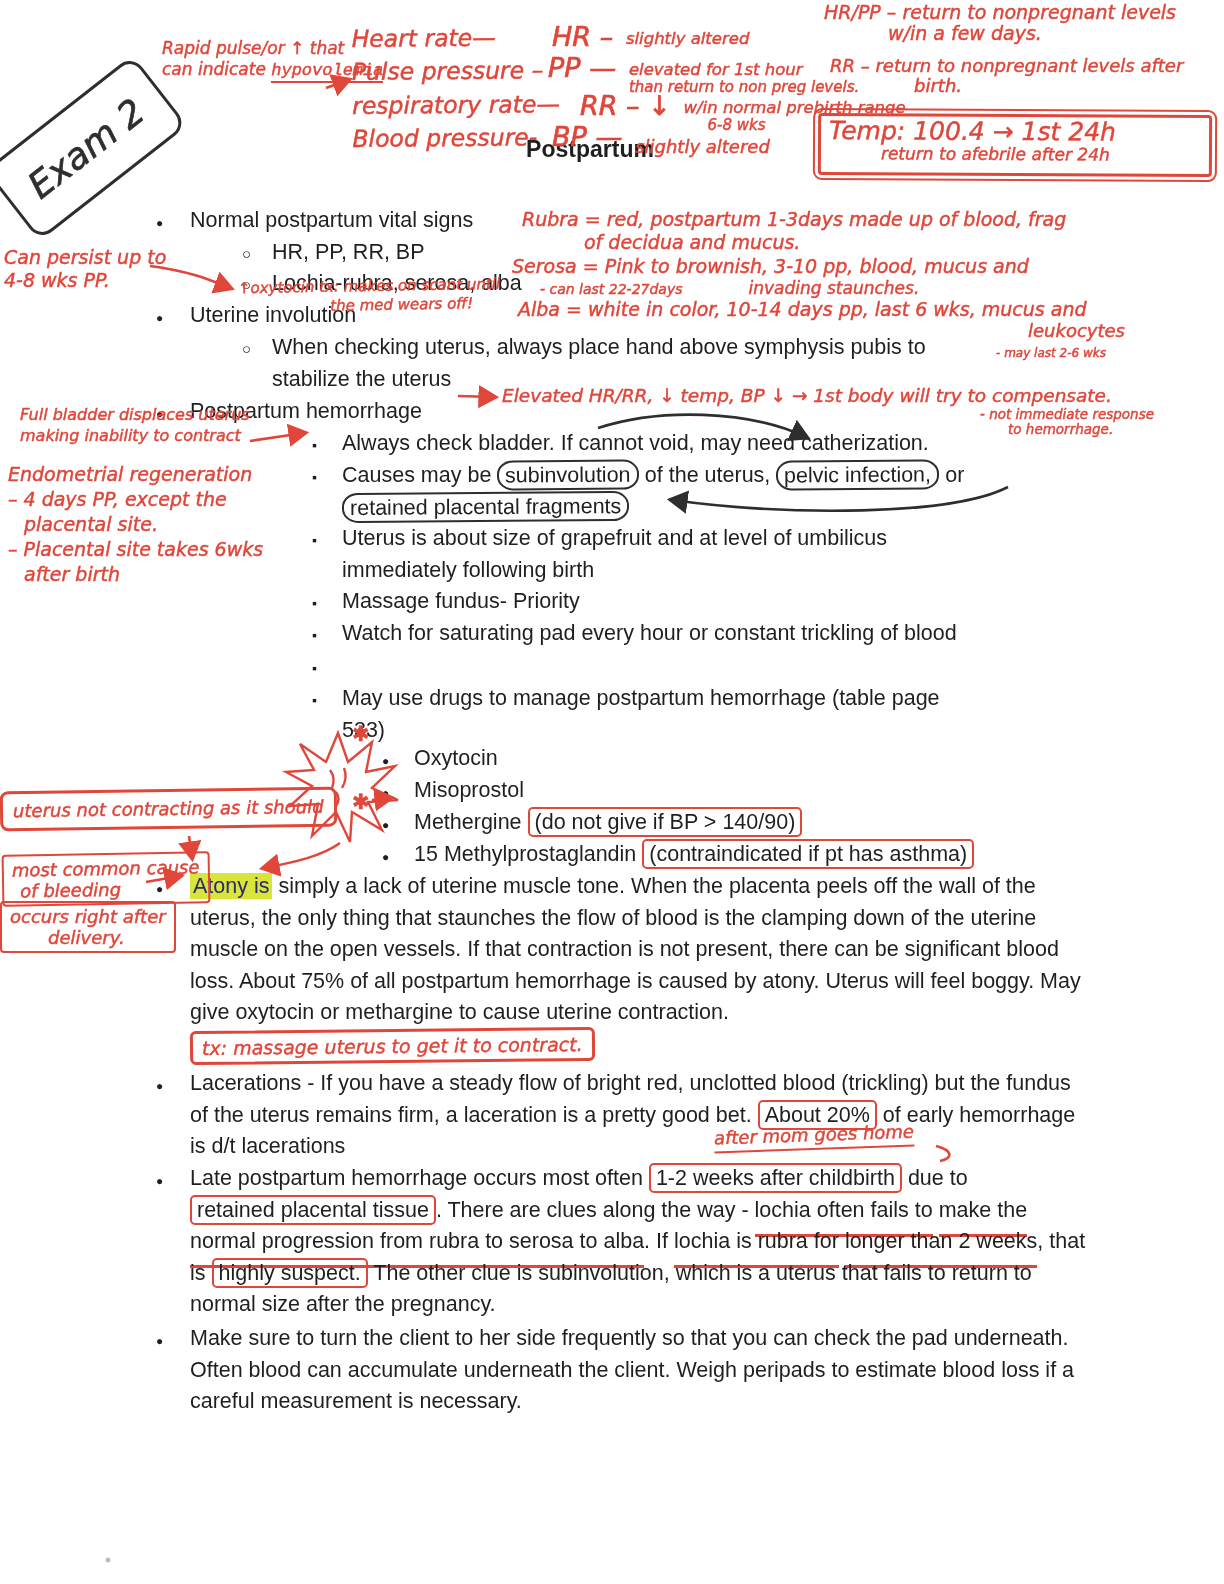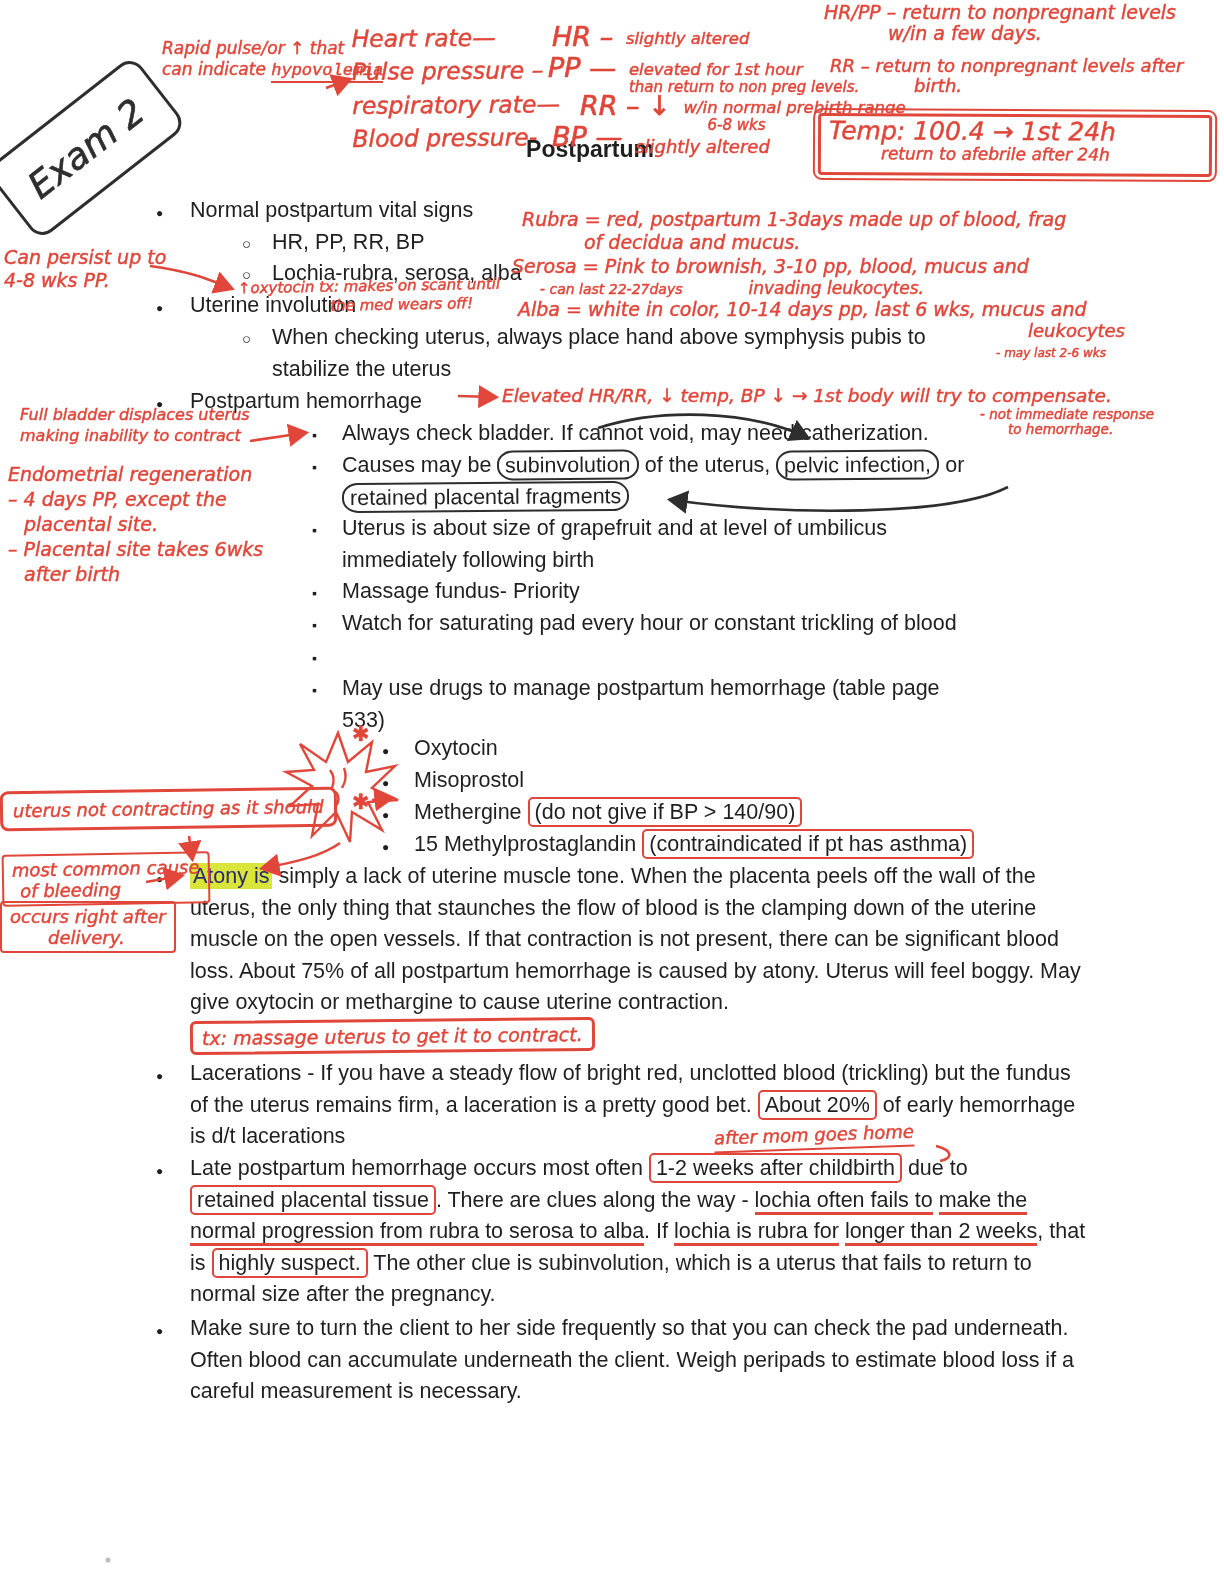--- a/index.html
+++ b/index.html
@@ -6,30 +6,30 @@
     --red:#e0463a;
     --ink:#2e2e2e;
     --txt:#1f1f1f;
   }
   html,body{margin:0;padding:0;background:#9a9a9a;}
   .page{position:relative;width:1224px;height:1584px;background:#ffffff;overflow:hidden;
         font-family:"Liberation Sans",sans-serif;color:var(--txt);}
   
   .title{position:absolute;left:150px;top:136px;width:880px;text-align:center;
          font-weight:bold;font-size:23px;}
-  .trow{position:absolute;font-size:21.5px;line-height:31.6px;}
+  .trow{position:absolute;font-size:21.5px;line-height:31.6px;margin-top:10px;}
   .nw{white-space:nowrap;}
   .mk{position:absolute;top:0;}
   .mk-d::before{content:"●";font-size:12px;}
   .mk-c::before{content:"○";font-size:15px;}
   .mk-s::before{content:"▪";font-size:14px;}
   .oval{border:2.5px solid var(--ink);border-radius:16px/14px;padding:0 6px;display:inline-block;
         line-height:26px;transform:rotate(-.4deg);}
   .rbox{border:2.5px solid var(--red);border-radius:5px;padding:0 5px;display:inline-block;line-height:26px;}
-  .rund{border-bottom:3px solid var(--red);padding-bottom:0px;}
+  .rund{border-bottom:3px solid var(--red);padding-bottom:12px;}
   .hl{background:#d9e53b;color:#2a2a70;padding:1px 3px;}
   .txbox{display:inline-block;border:3px solid var(--red);border-radius:6px;color:var(--red);
          font-family:"DejaVu Sans",sans-serif;font-style:italic;font-size:19px;line-height:22px;
          padding:3px 9px;transform:rotate(-.6deg);vertical-align:middle;-webkit-text-stroke:.4px currentColor;}
   
   .hw{position:absolute;font-family:"DejaVu Sans",sans-serif;font-style:italic;color:var(--red);
       -webkit-text-stroke:.45px currentColor;white-space:nowrap;font-size:18px;line-height:22px;}
   .hw div{white-space:nowrap;}
   .abbr{font-size:27px;-webkit-text-stroke:.7px currentColor;vertical-align:top;}
   .stack{display:inline-flex;flex-direction:column;vertical-align:top;margin-left:7px;margin-top:4px;
@@ -201,21 +201,21 @@
     <div class="t1">Temp: 100.4 → 1st 24h</div>
     <div class="t2">return to afebrile after 24h</div>
   </div>
 
   <div class="hw" style="left:522px;top:208px;font-size:19px;line-height:23px">
     <div>Rubra = red, postpartum 1-3days made up of blood, frag</div>
     <div style="margin-left:62px">of decidua and mucus.</div>
   </div>
   <div class="hw" style="left:512px;top:256px;font-size:19px;line-height:21px">
     <div>Serosa = Pink to brownish, 3-10 pp, blood, mucus and</div>
-    <div><span style="font-size:14px;margin-left:28px">- can last 22-27days</span><span style="font-size:17px;margin-left:66px">invading leukocytes.</span></div>
+    <div><span style="font-size:14px;margin-left:28px">- can last 22-27days</span><span style="font-size:17px;margin-left:66px">invading staunches.</span></div>
   </div>
   <div class="hw" style="left:518px;top:298px;font-size:19px;line-height:22px">
     <div>Alba = white in color, 10-14 days pp, last 6 wks, mucus and</div>
     <div style="margin-left:510px;font-size:18px">leukocytes</div>
     <div style="margin-left:478px;font-size:12px">- may last 2-6 wks</div>
   </div>
 
   <div class="hw" style="left:4px;top:246px;font-size:19px;line-height:23px">
     <div>Can persist up to</div>
     <div>4-8 wks PP.</div>

